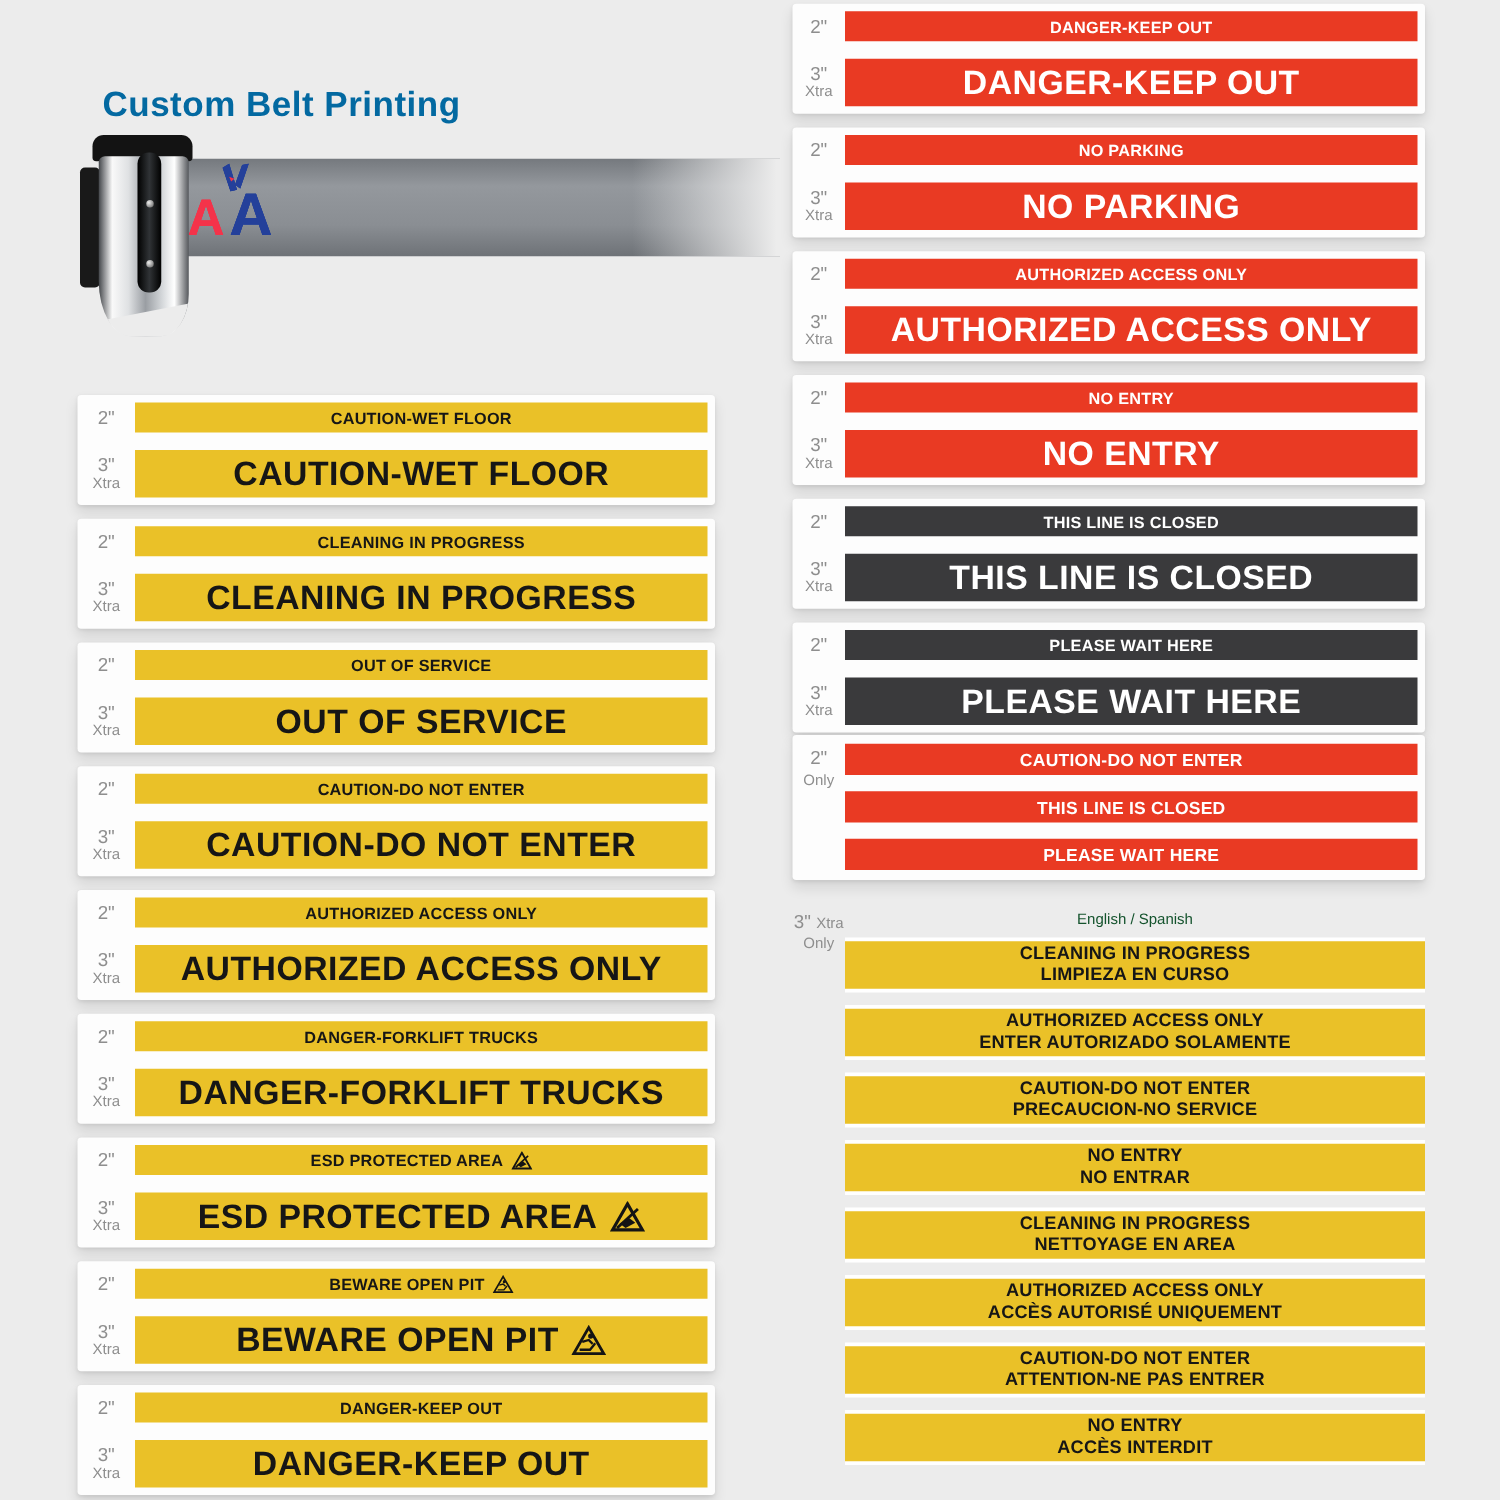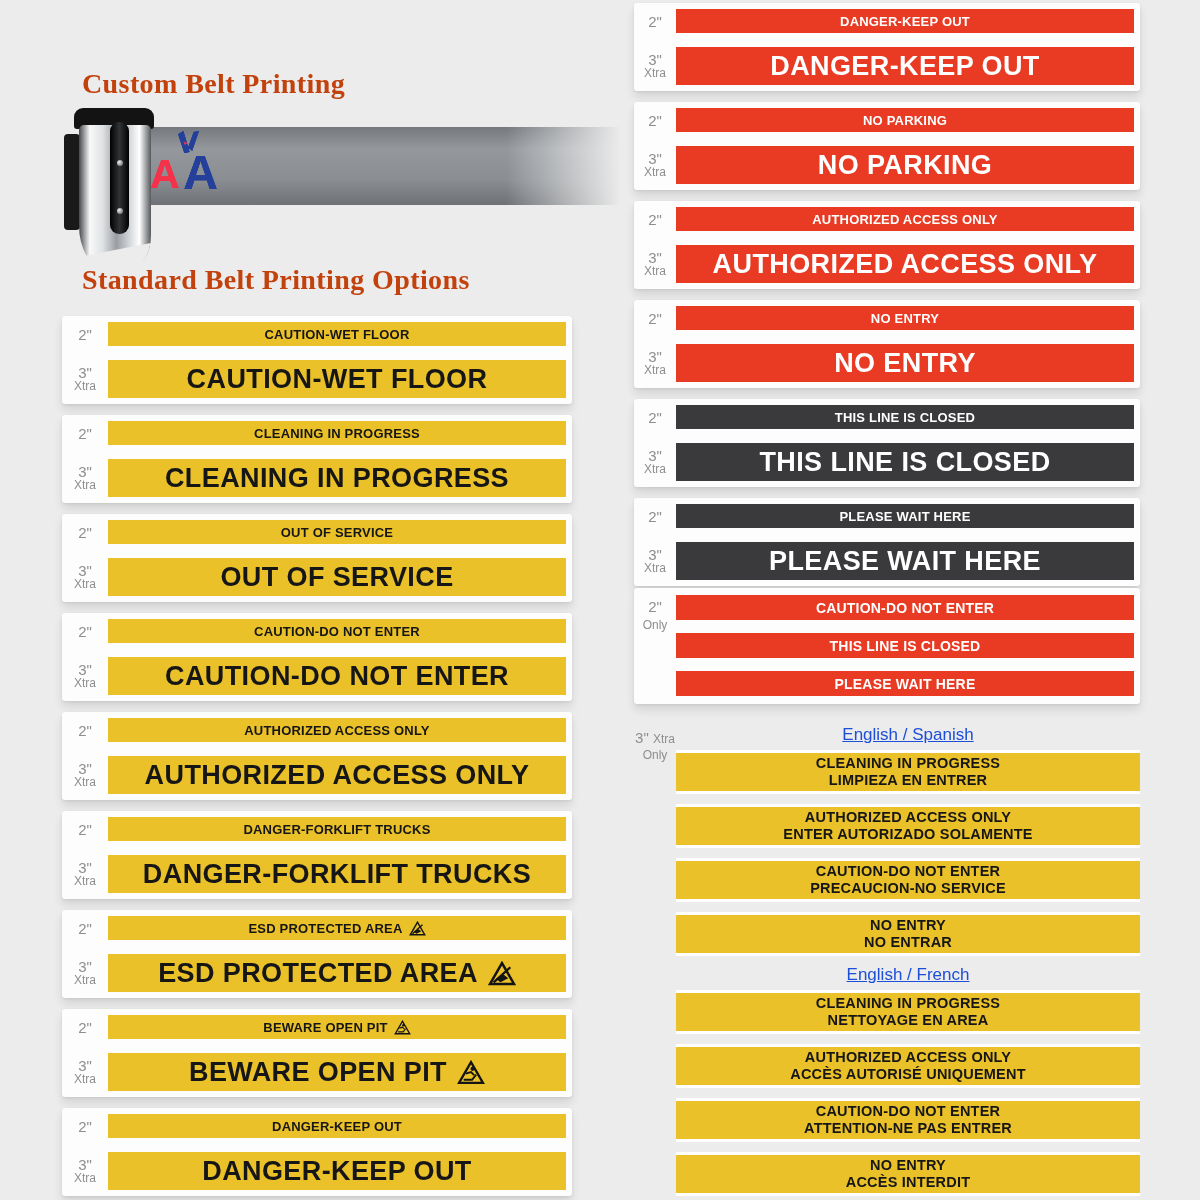--- a/index.html
+++ b/index.html
@@ -1,20 +1,20 @@
 <!DOCTYPE html>
 <html><head>
 <meta charset="utf-8">
 <style>
   html,body{margin:0;padding:0;background:#ECECEC;}
   .page{position:relative;width:1200px;height:1200px;background:#ECECEC;overflow:hidden;
         font-family:"Liberation Sans", sans-serif;}
 
   
-  .title{position:absolute;left:82px;font-size:28px;font-weight:bold;color:#c2410c;letter-spacing:.4px;font-family:Liberation Serif, serif;}
+  .title{position:absolute;left:82px;font-size:28px;font-weight:bold;color:#0369a1;letter-spacing:.4px;}
   .title-custom{top:68px;}
   .title-standard{top:264px;}
 
   
   .hero{position:absolute;left:62px;top:106px;width:560px;height:166px;}
   .belt-strip{position:absolute;left:88px;top:21px;width:474px;height:78px;
               background:linear-gradient(180deg,#75797E 0%,#94989D 28%,#8A8E93 68%,#6E7277 100%);}
   .belt-strip::after{content:'';position:absolute;top:0;right:-2px;width:120px;height:100%;
               background:linear-gradient(90deg,rgba(236,236,236,0) 0%,#ECECEC 96%);}
   .aa-logo{position:absolute;top:8px;width:70px;height:64px;}
@@ -68,34 +68,33 @@
          display:flex;padding:7px 6px 8px 0;box-sizing:border-box;}
   .only2 .label-col{flex:0 0 42px;display:block;text-align:center;font-size:15px;padding-top:3px;}
   .only2 .belt-col{justify-content:space-between;}
   .only2 .belt{height:25px;font-size:14px;background:#E93A23;color:#fff;letter-spacing:.2px;}
 
   
   .bilingual{position:absolute;left:634px;top:726px;width:506px;display:flex;}
   .bi-label{flex:0 0 42px;color:#8E8E8E;text-align:center;font-size:15px;line-height:16px;padding-top:4px;}
   .bi-content{flex:1;min-width:0;}
   .bi-header{height:18px;margin-bottom:6px;display:flex;align-items:center;justify-content:center;
-             font-size:17px;color:#1d4ed8;text-decoration:underline;}
+             font-size:12px;color:#14532d;}
   .bi-header.second{margin-top:6px;}
   .bi-belt-wrap{background:#FFFFFF;padding:3px 0;margin-bottom:10px;}
   .bi-belt{height:38px;background:#EAC128;color:#161616;font-weight:bold;letter-spacing:.2px;
            display:flex;flex-direction:column;align-items:center;justify-content:center;
            font-size:14.5px;line-height:17px;text-align:center;}
 </style>
 </head>
 <body>
 
 <div class="page">
 
   <div class="title title-custom">Custom Belt Printing</div>
-  <div class="title title-standard">Standard Belt Printing Options</div>
 
   <div class="hero">
     <div class="belt-strip">
       <div>
 
           <div class="aa-logo">
             <span class="aa-red">A</span>
             <svg class="aa-eagle" viewBox="0 0 24 22">
               <polygon points="3,3 8,0 14,20 9,21" fill="#24409A"></polygon>
               <polygon points="23,0 18,1 12.5,16 16.5,19" fill="#24409A"></polygon>
@@ -477,21 +476,21 @@
       <span class="sub">Xtra</span>
       <span class="sub">Only</span>
     </div>
     <div class="bi-content">
       <div class="bi-header">English / Spanish</div>
       <div>
 
           <div class="bi-belt-wrap">
             <div class="bi-belt">
               <div>CLEANING IN PROGRESS</div>
-              <div>LIMPIEZA EN ENTRER</div>
+              <div>LIMPIEZA EN CURSO</div>
             </div>
           </div>
 
           <div class="bi-belt-wrap">
             <div class="bi-belt">
               <div>AUTHORIZED ACCESS ONLY</div>
               <div>ENTER AUTORIZADO SOLAMENTE</div>
             </div>
           </div>
 
@@ -502,21 +501,20 @@
             </div>
           </div>
 
           <div class="bi-belt-wrap">
             <div class="bi-belt">
               <div>NO ENTRY</div>
               <div>NO ENTRAR</div>
             </div>
           </div>
         </div>
-      <div class="bi-header second">English / French</div>
       <div>
 
           <div class="bi-belt-wrap">
             <div class="bi-belt">
               <div>CLEANING IN PROGRESS</div>
               <div>NETTOYAGE EN AREA</div>
             </div>
           </div>
 
           <div class="bi-belt-wrap">

